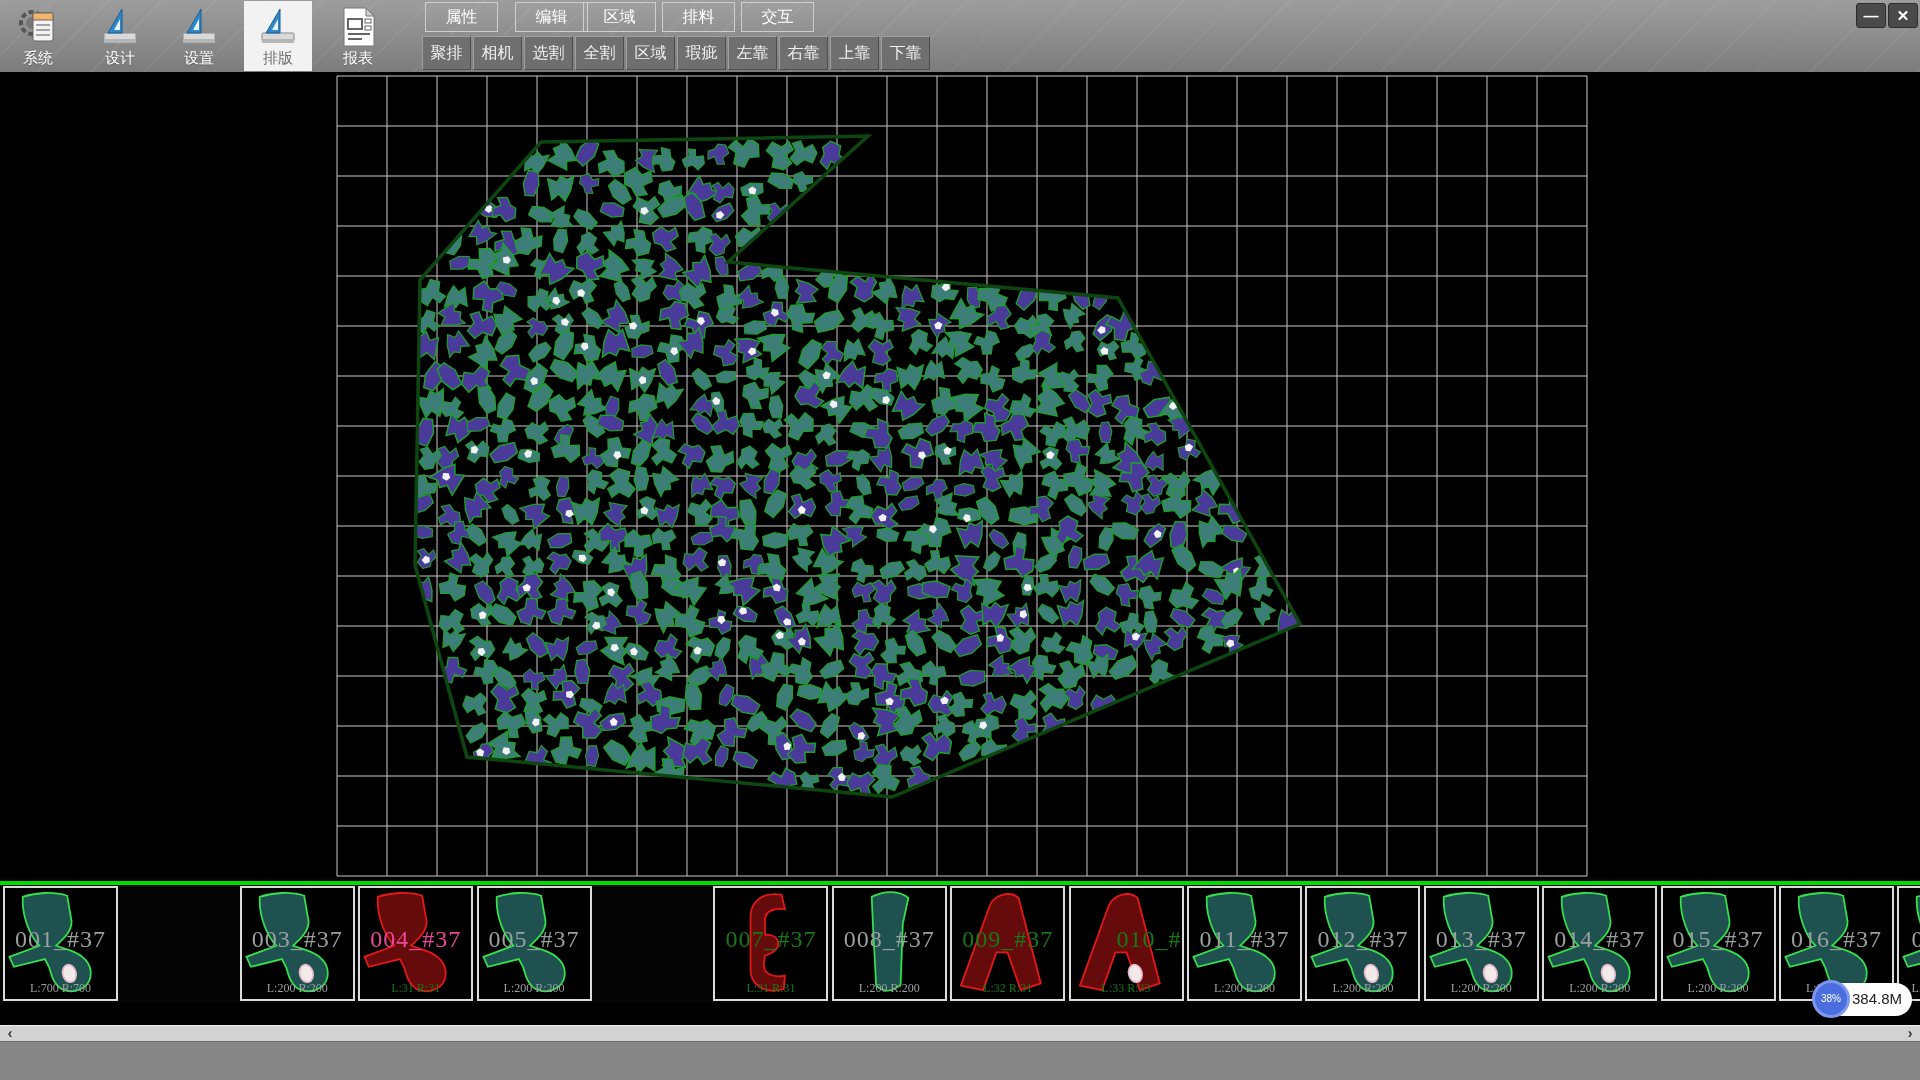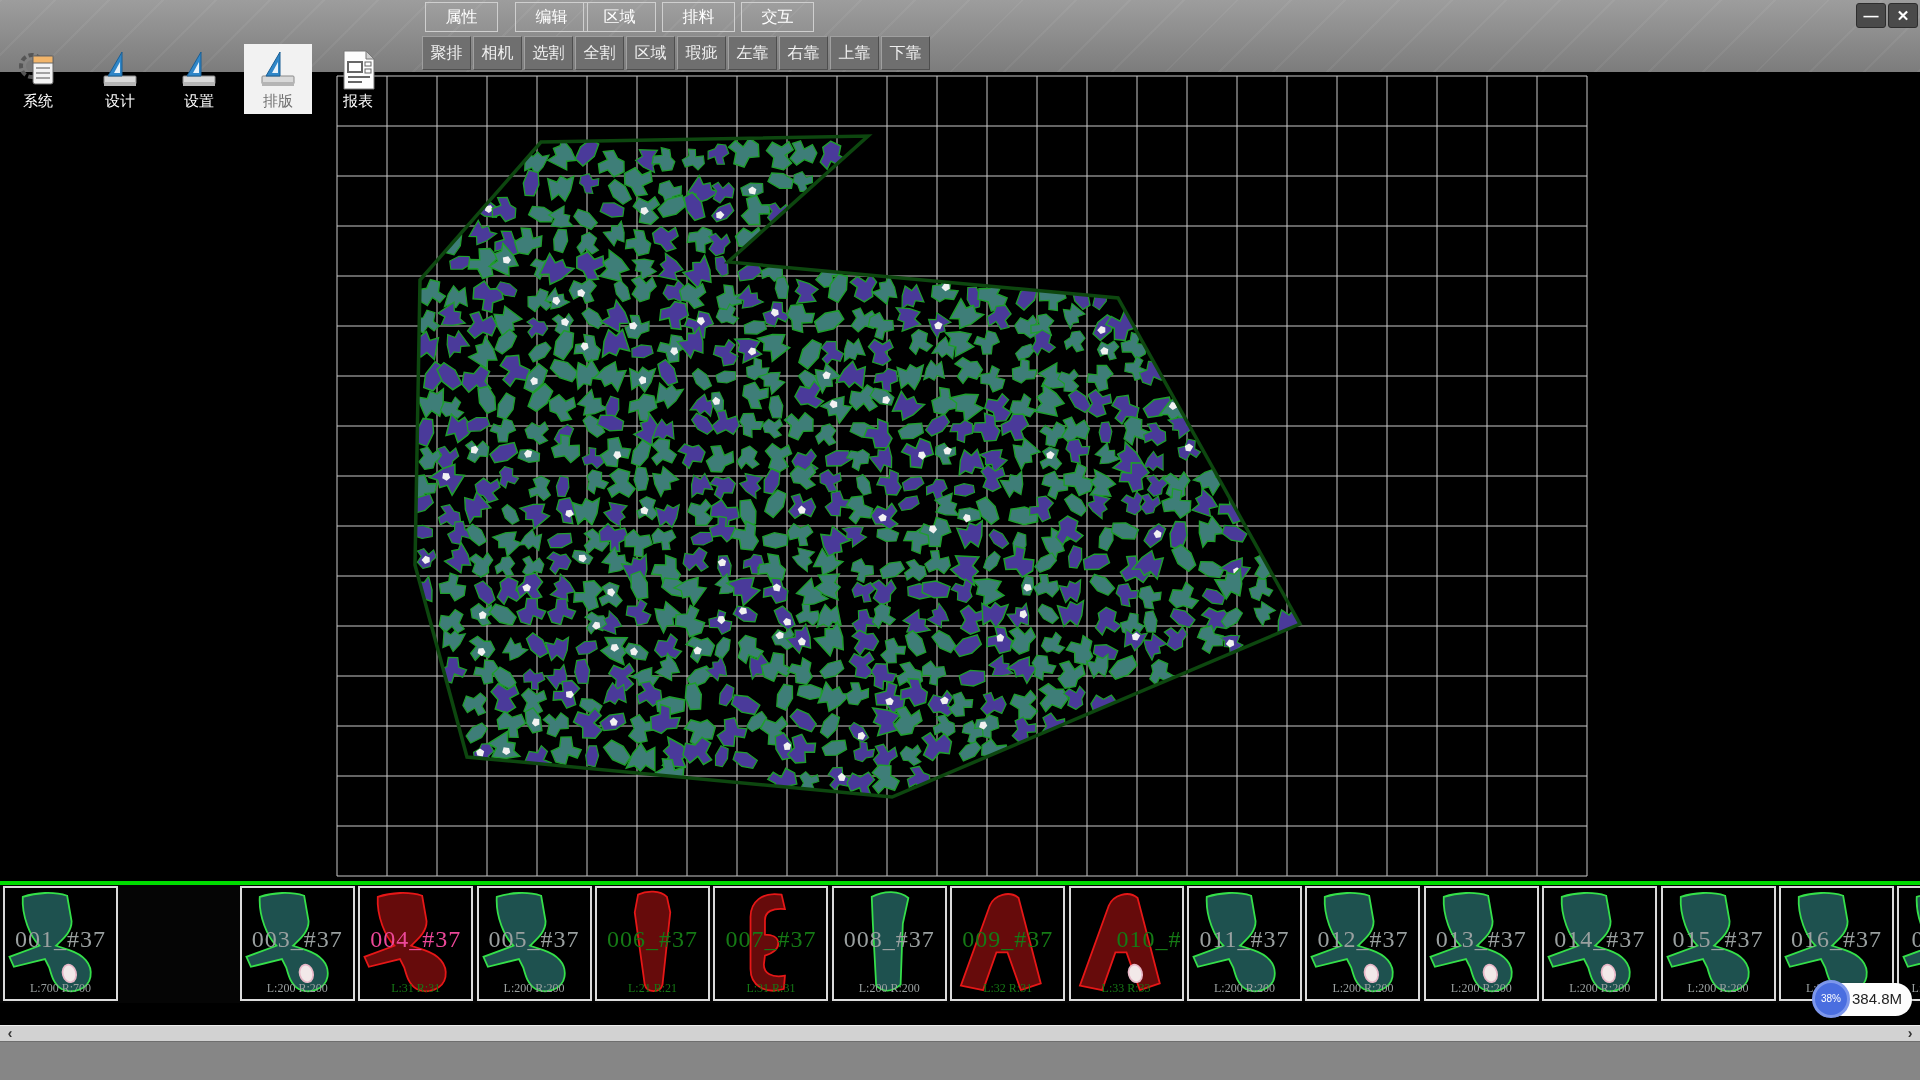--- a/index.html
+++ b/index.html
@@ -6,21 +6,21 @@
   html,body { width:1920px; height:1080px; background:#000; overflow:hidden;
               font-family:"Liberation Sans", sans-serif; }
   #app { position:relative; width:1920px; height:1080px; background:#000; }
 
   
   #toolbar { position:absolute; left:0; top:0; width:1920px; height:72px; z-index:5;
     background:linear-gradient(180deg,#9d9d9d 0%,#8b8b8b 55%,#7c7c7c 100%); }
   #toolbar:after { content:""; position:absolute; inset:0; pointer-events:none;
     background:repeating-linear-gradient(135deg, rgba(255,255,255,.05) 0 2px, rgba(0,0,0,0) 2px 38px); }
   .nav-item { position:absolute; top:1px; width:68px; height:70px; text-align:center;
-    cursor:default; z-index:6;margin-top:43px; }
+    cursor:default; z-index:6; }
   .nav-item.active { background:#f2f2f2; }
   .nav-item .nav-icon { display:block; margin:4px auto 0; width:44px; height:44px; }
   .nav-item .nav-label { display:block; margin-top:0px; font-size:15px; color:#fff;
     text-shadow:0 1px 1px rgba(0,0,0,.25); }
   .nav-item.active .nav-label { color:#707070; text-shadow:none; }
 
   .menu-tab { position:absolute; top:2px; width:73px; height:30px; line-height:28px;
     text-align:center; color:#fff; font-size:16px; border:1px solid #cfcfcf;
     background:rgba(255,255,255,.03); z-index:6; }
   .tool-btn { position:absolute; top:36px; width:49px; height:34px; line-height:32px;
@@ -838,27 +838,20 @@
      <div class="thumb-name" style="color:#ec4899;text-align:center;">004_#37</div>
      <div class="thumb-stats" style="color:#157A15;">L:31 R:31</div>
       </div>
       <div class="thumb-cell" style="left: 476.6px;">
         <svg width="111" height="111" viewBox="0 0 100 100">
        <path d="M16,8 C28,4 44,3 56,7 L60,30 C60,40 52,46 46,52 L58,56 C70,60 79,68 77,80 C75,91 61,96 51,91 C44,87 42,79 40,72 L36,64 L8,71 L4,62 L31,52 C23,44 15,26 16,8 Z" fill="#1E514F" stroke="#35E04A" stroke-width="1.6"></path>
      </svg>
      <div class="thumb-name" style="color:#9AA0A0;">005_#37</div>
      <div class="thumb-stats" style="color:#9AA0A0;">L:200 R:200</div>
       </div>
-      <div class="thumb-cell" style="left: 595px;">
-        <svg width="111" height="111" viewBox="0 0 100 100">
-       <path d="M37,6 C45,2 57,2 63,8 L66,22 L59,87 C57,95 45,95 43,87 L34,22 Z" fill="#660B0B" stroke="#E61717" stroke-width="1.6"></path>
-     </svg>
-     <div class="thumb-name" style="color:#157A15;">006_#37</div>
-     <div class="thumb-stats" style="color:#157A15;">L:21 R:21</div>
-      </div>
       <div class="thumb-cell" style="left: 713.4px;">
         <svg width="111" height="111" viewBox="0 0 100 100">
        <path d="M60,6 C42,3 32,13 32,26 L32,73 C32,88 45,96 62,91 L63,79 C51,81 44,77 44,69 L45,61 C51,59 57,56 57,50 C57,44 51,42 45,42 L45,29 C45,21 52,18 63,19 Z" fill="#660B0B" stroke="#E61717" stroke-width="1.6"></path>
      </svg>
      <div class="thumb-name" style="color:#157A15;">007_#37</div>
      <div class="thumb-stats" style="color:#157A15;">L:31 R:31</div>
       </div>
       <div class="thumb-cell" style="left: 831.8px;">
         <svg width="111" height="111" viewBox="0 0 100 100">
        <path d="M34,8 C45,2 59,2 67,9 L62,32 L60,87 C52,94 44,94 38,88 L35,32 Z" fill="#1E514F" stroke="#35E04A" stroke-width="1.6"></path>

